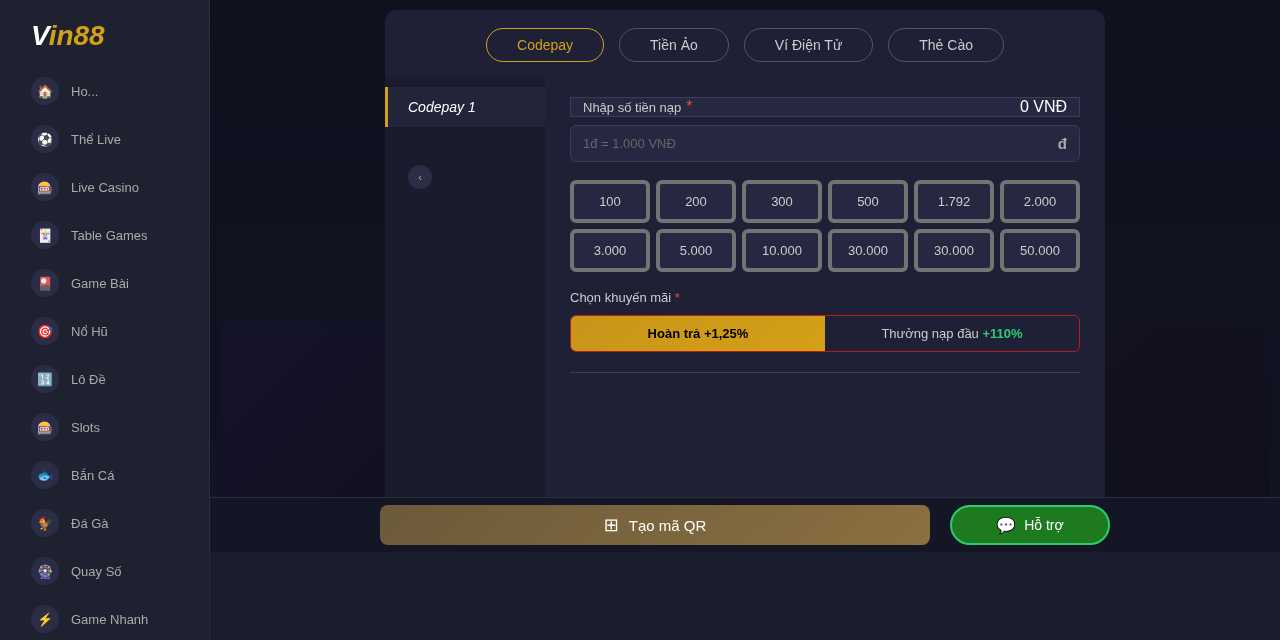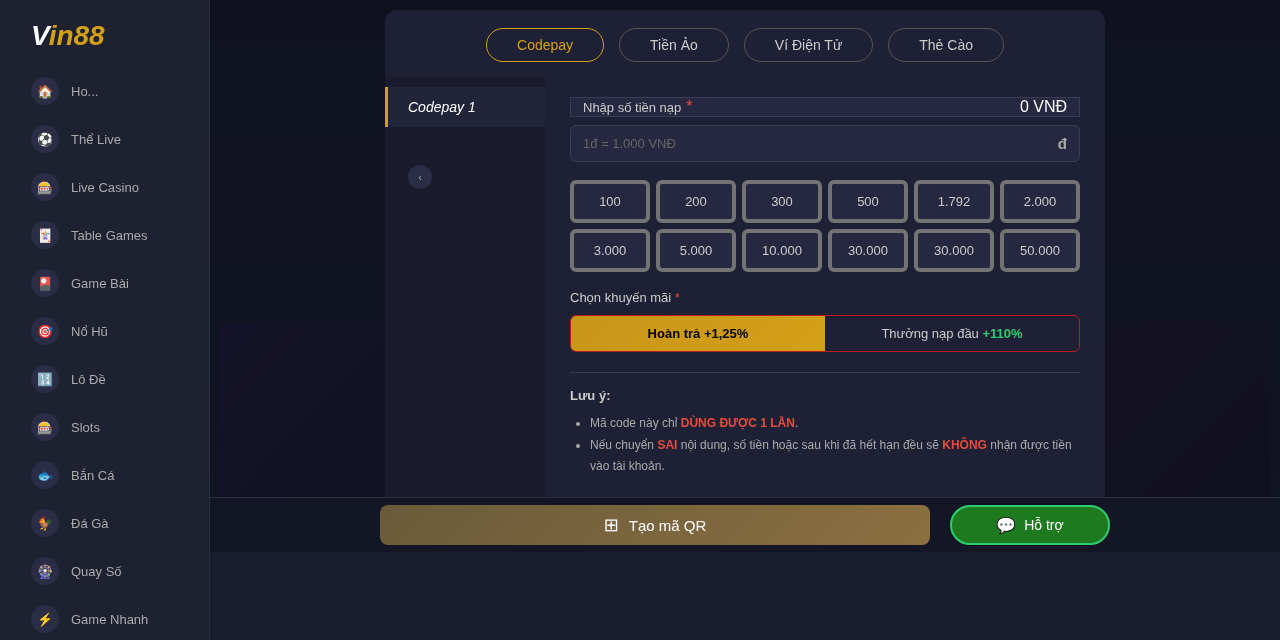--- a/index.html
+++ b/index.html
@@ -485,31 +485,20 @@
               </button>
               <button class="promo-btn">
                 <span>Thưởng nạp đầu </span>
                 <span class="promo-plus">+110%</span>
               </button>
             </div>
           </div>
 
           <hr class="divider">
 
-          <div class="form-section">
-            <div class="notes-title">Lưu ý:</div>
-            <ul class="notes-list">
-              <li>
-                Mã code này chỉ <span class="highlight-red">DÙNG ĐƯỢC 1 LẦN</span>.
-              </li>
-              <li>
-                Nếu chuyển <span class="highlight-red">SAI</span> nội dung, số tiền hoặc sau khi đã hết hạn đều sẽ <span class="highlight-red">KHÔNG</span> nhận được tiền vào tài khoản.
-              </li>
-            </ul>
-          </div>
 
         </div>
       </div>
 
     </div>
 
   </div>
 
   <div class="bottom-bar">
     <button class="qr-btn">

